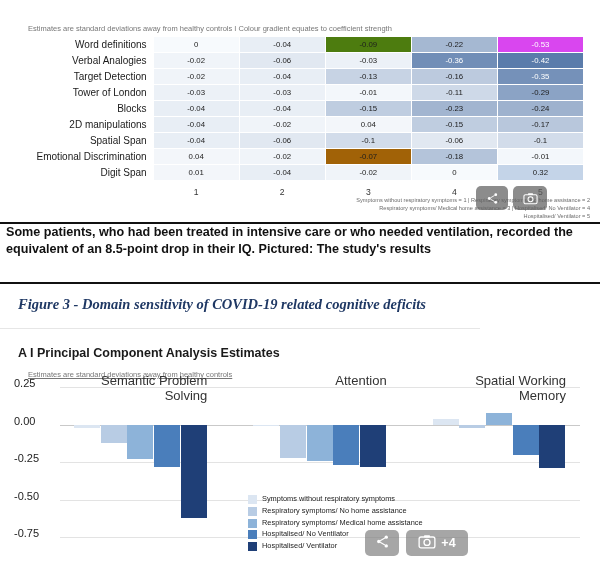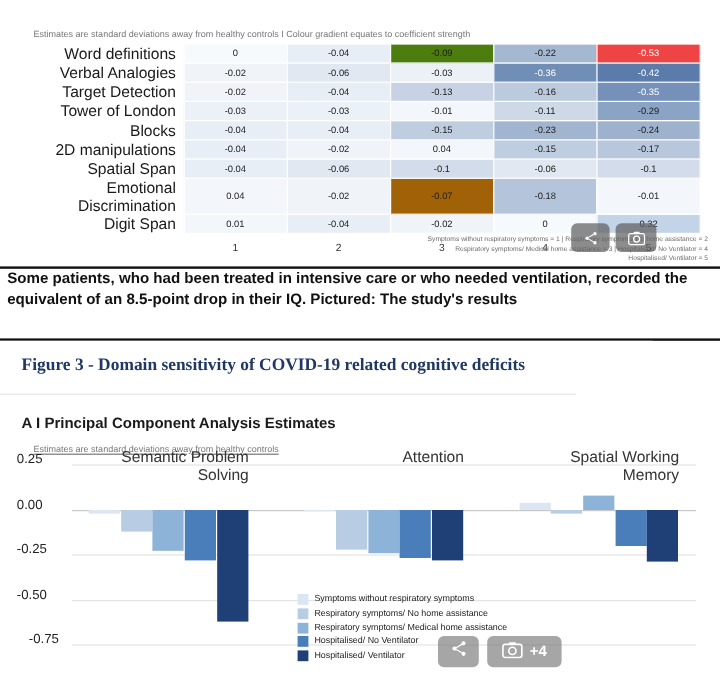--- a/index.html
+++ b/index.html
@@ -26,21 +26,21 @@
   }
   .bmatrix{
     position:absolute;left:18px;top:36px;width:566px;
   }
   table.bt{border-collapse:collapse;width:566px;table-layout:fixed;}
   table.bt td{
     height:15px;font-size:7.8px;text-align:center;color:#1d1d1d;
     padding:0;border:1px solid #ffffff;
   }
   table.bt td.rowlab{
-    text-align:right;padding-right:6px;font-size:13px;color:#1a1a1a;
+    text-align:right;padding-right:6px;font-size:10px;color:#1a1a1a;
     border:none;background:transparent;width:135px;
   }
   table.bt tr.axis td{
     border:none;background:transparent;color:#333;font-size:8.6px;padding-top:3px;
   }
   .bnote{
     position:absolute;right:10px;top:196px;text-align:right;
     font-size:5.6px;color:#6b6b6b;line-height:1.45;
   }
   .sharebtn{
@@ -53,21 +53,21 @@
     position:absolute;left:0;top:222px;width:600px;height:62px;
     border-top:2px solid #111;border-bottom:2px solid #111;
     background:#fff;box-sizing:border-box;
   }
   #caption .ctext{
     position:absolute;left:6px;top:0;width:586px;
     font-size:12.6px;font-weight:bold;line-height:1.32;color:#111;
   }
   
   #fig3{
-    position:absolute;left:0;top:284px;width:544px;height:44px;background:#fff;
+    position:absolute;left:0;top:284px;width:544px;height:44px;background:#fff;font-style:italic;
   }
   #fig3 .f3{
     position:absolute;left:18px;top:12px;
     font-family:"Liberation Serif", serif;
     font-size:14.5px;font-weight:bold;color:#1f3864;
   }
   
   #panelA{
     position:absolute;left:0;top:328px;width:480px;height:239px;background:#fff;
     border-top:1px solid #e6e6e6;
@@ -117,21 +117,21 @@
           <col style="width:86px">
           <col style="width:86px">
         </colgroup>
         <tbody>
           <tr>
             <td class="rowlab">Word definitions</td>
             <td style="background:rgb(247,250,253);color:#1d1d1d">0</td>
             <td style="background:rgb(232,238,245);color:#1d1d1d">-0.04</td>
             <td style="background:#4d7c0f;color:#1d1d1d">-0.09</td>
             <td style="background:rgb(165,184,210);color:#1d1d1d">-0.22</td>
-            <td style="background:#ef4444;color:#ffffff">-0.53</td>
+            <td style="background:#d946ef;color:#ffffff">-0.53</td>
           </tr>
           <tr>
             <td class="rowlab">Verbal Analogies</td>
             <td style="background:rgb(240,244,249);color:#1d1d1d">-0.02</td>
             <td style="background:rgb(225,232,241);color:#1d1d1d">-0.06</td>
             <td style="background:rgb(236,241,247);color:#1d1d1d">-0.03</td>
             <td style="background:rgb(113,142,183);color:#ffffff">-0.36</td>
             <td style="background:rgb(91,124,171);color:#ffffff">-0.42</td>
           </tr>
           <tr>
@@ -236,21 +236,21 @@
 </div>
 
 <div id="panelA">
   <div class="ttl">A I Principal Component Analysis Estimates</div>
   <div class="sub">Estimates are standard deviations away from healthy controls</div>
   <div class="ylabels" id="ylabels">
       <div class="ylab" style="top: -8px;">0.25</div>
       <div class="ylab" style="top: 29.5px;">0.00</div>
       <div class="ylab" style="top: 67px;">-0.25</div>
       <div class="ylab" style="top: 104.5px;">-0.50</div>
-      <div class="ylab" style="top: 142px; margin-left: 10px;">-0.75</div>
+      <div class="ylab" style="top: 142px;">-0.75</div>
     </div>
   <div class="plot" id="plot">
       <div class="gridline" style="top: 0px;"></div>
       <div class="zeroline" style="top: 37.5px;"></div>
       <div class="gridline" style="top: 75px;"></div>
       <div class="gridline" style="top: 112.5px;"></div>
       <div class="gridline" style="top: 150px;"></div>
       <div class="grp" style="left: 14px; width: 133.333px;">
         <div class="glab">Semantic Problem Solving</div>
         <div class="bar" style="position: absolute; left: 0px; width: 26.1667px; background: rgb(220, 230, 242); top: 37.5px; height: 3px;"></div>

